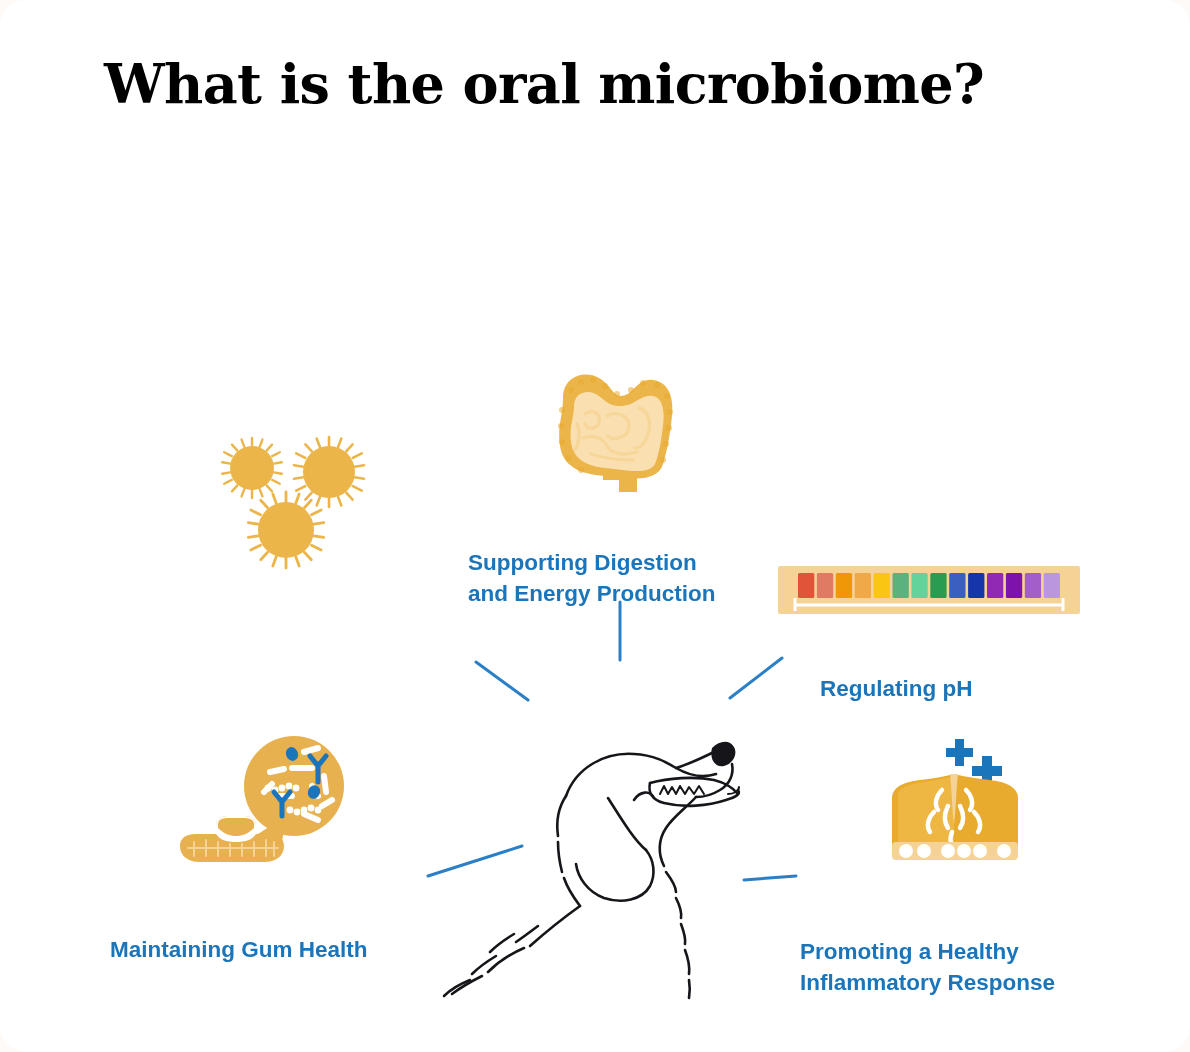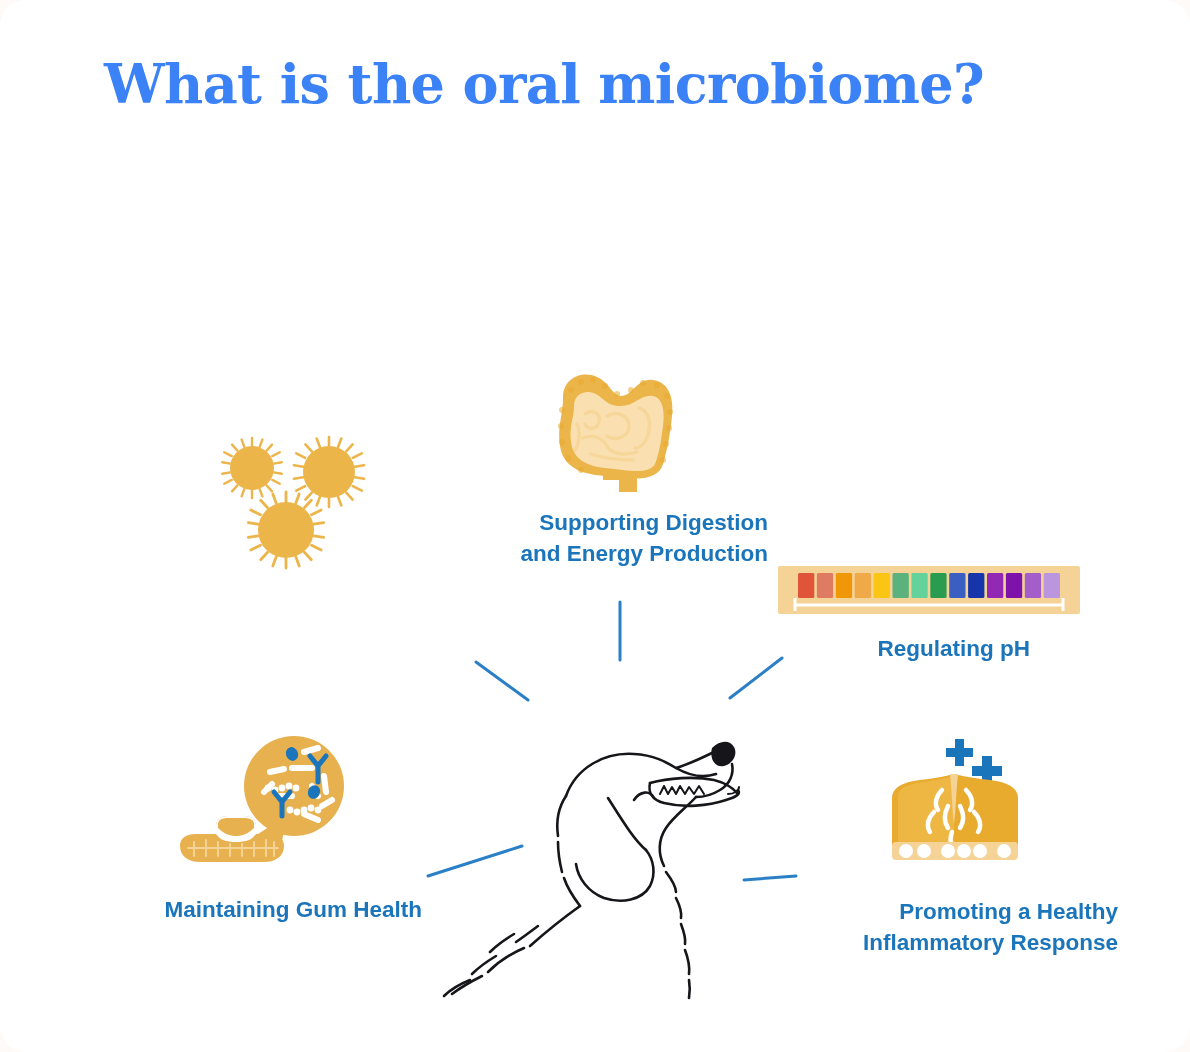--- a/index.html
+++ b/index.html
@@ -25,21 +25,21 @@
   
   .title {
     position: absolute;
     left: 104px;
     top: 52px;
     font-family: "DejaVu Serif", "Liberation Serif", serif;
     font-weight: 700;
     font-size: 54px;
     line-height: 64px;
     letter-spacing: -0.6px;
-    color: #3b82f6;
+    color: #000000;
     white-space: nowrap;
   }
   .intro {
     position: absolute;
     left: 104px;
     top: 146px;
     width: 930px;
     font-family: "Liberation Sans", sans-serif;
     font-weight: 700;
     font-size: 26.5px;
@@ -49,22 +49,23 @@
   }
 
   
   .node-label {
     position: absolute;
     font-family: "Liberation Sans", sans-serif;
     font-weight: 700;
     font-size: 22.5px;
     line-height: 31px;
     color: #1b75bb;
-    text-align: right;
+    text-align: left;
     white-space: pre-line;
+    margin-top: 40px;
   }
 
   
   #label-immune      { left: 108px; top: 601px; width: 360px; }
   #label-digestion   { left: 468px; top: 507px; width: 300px; }
   #label-ph          { left: 820px; top: 633px; width: 210px; }
   #label-gum         { left: 110px; top: 894px; width: 312px; }
   #label-inflam      { left: 800px; top: 896px; width: 318px; }
 
   

